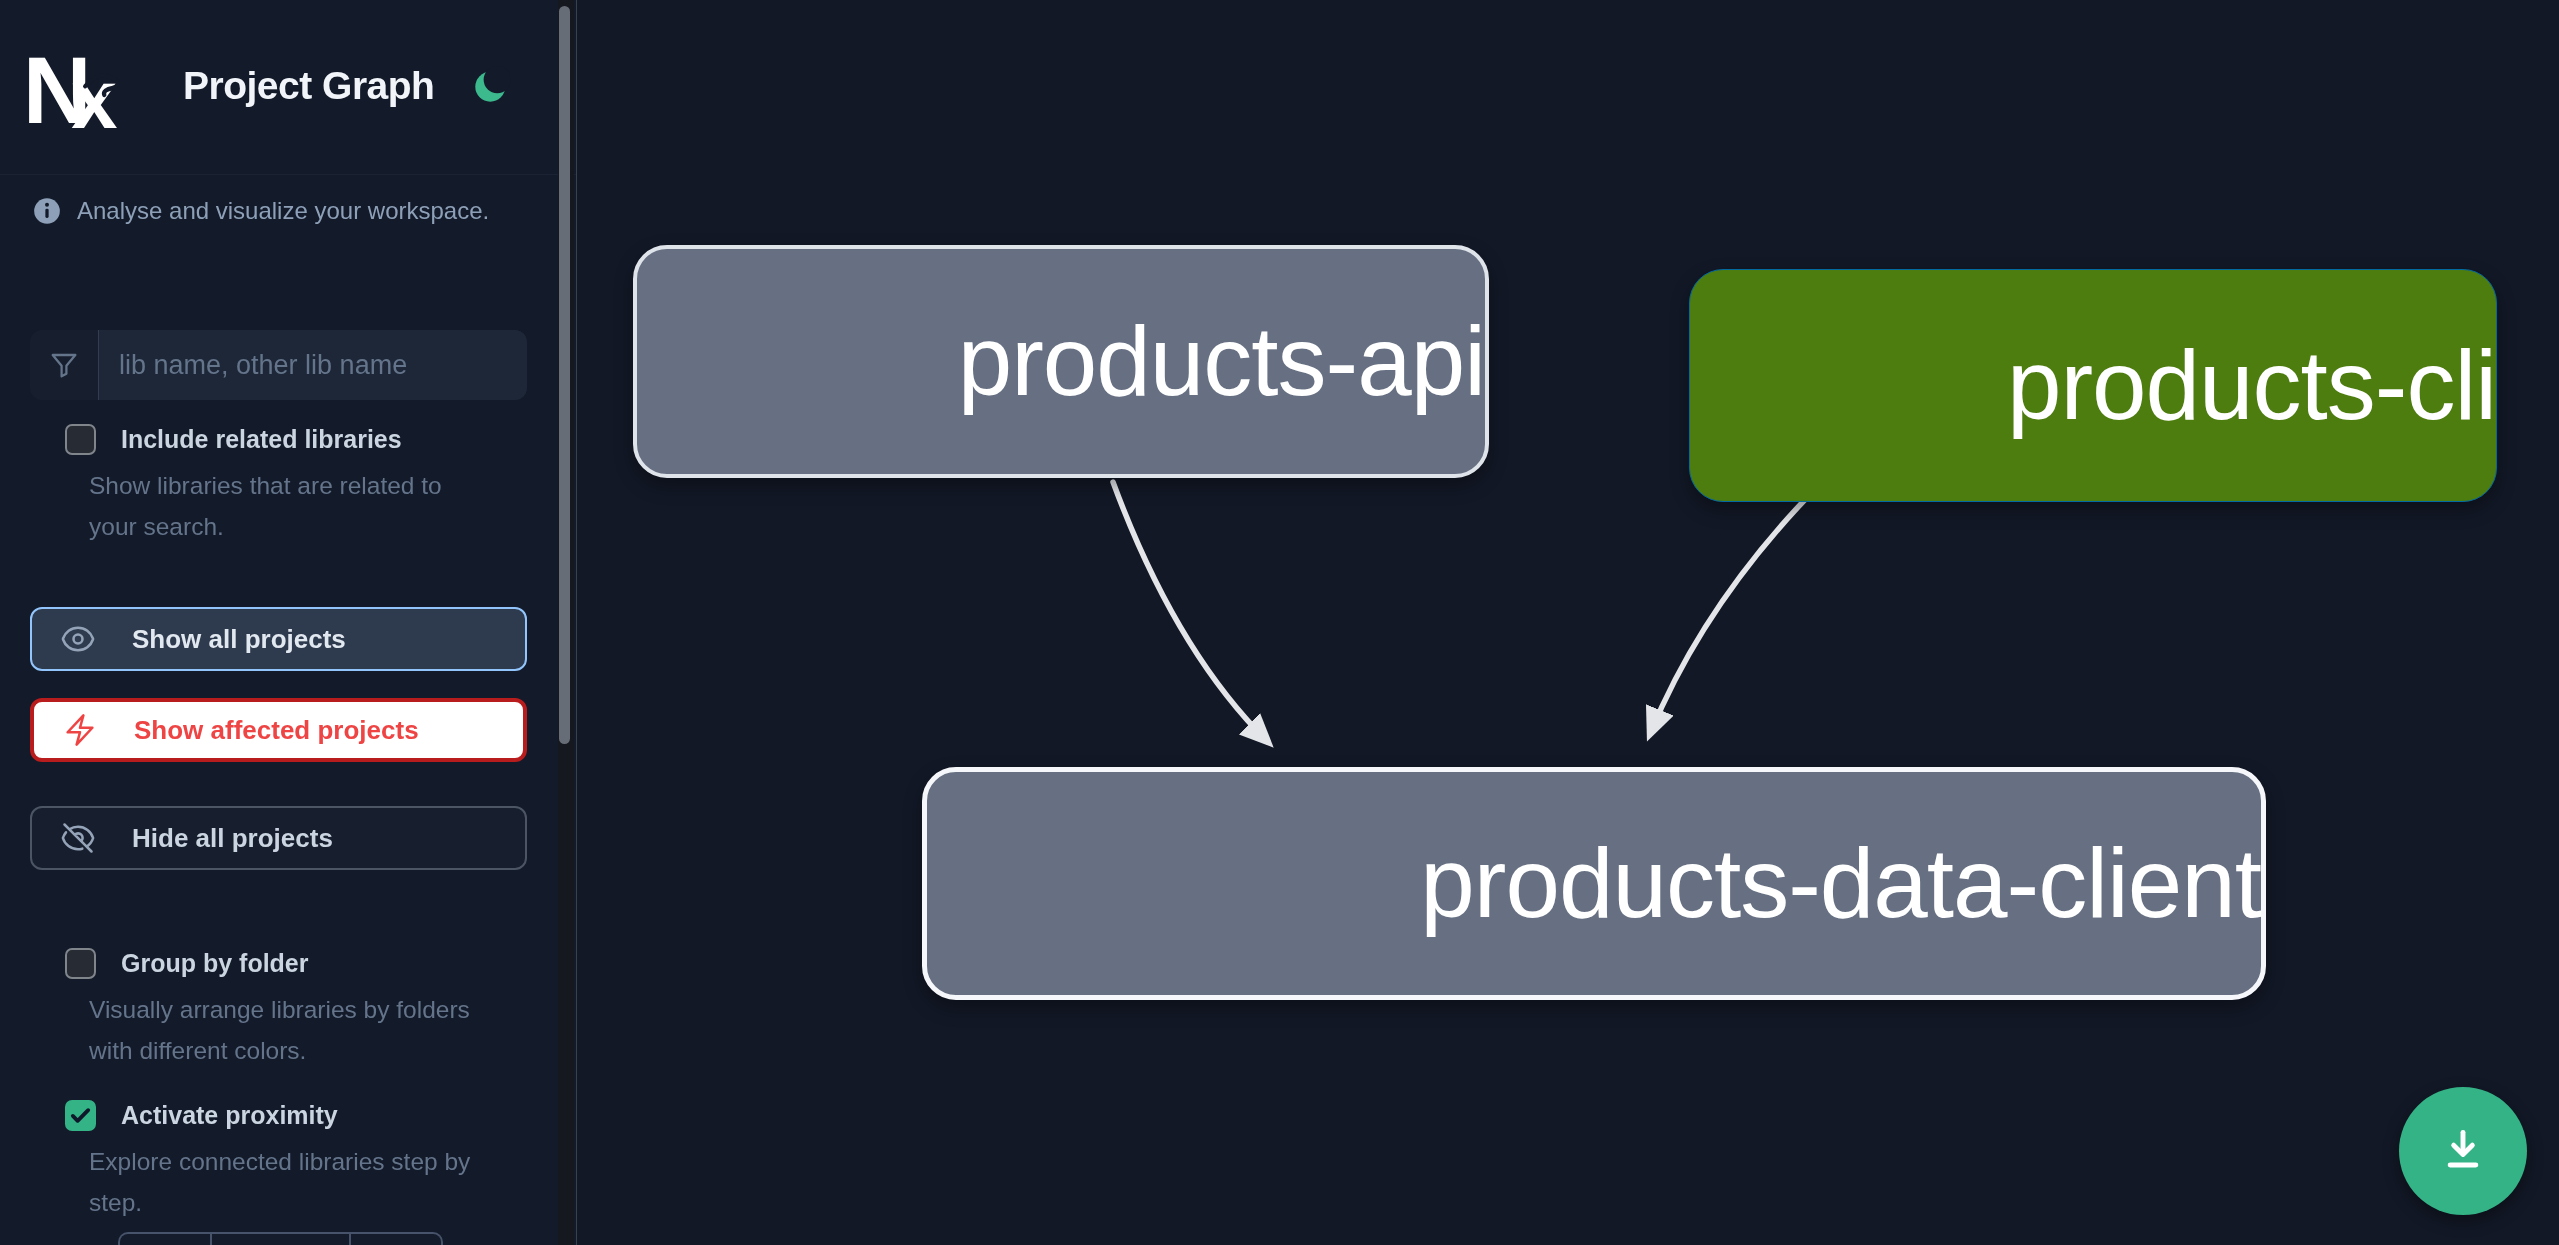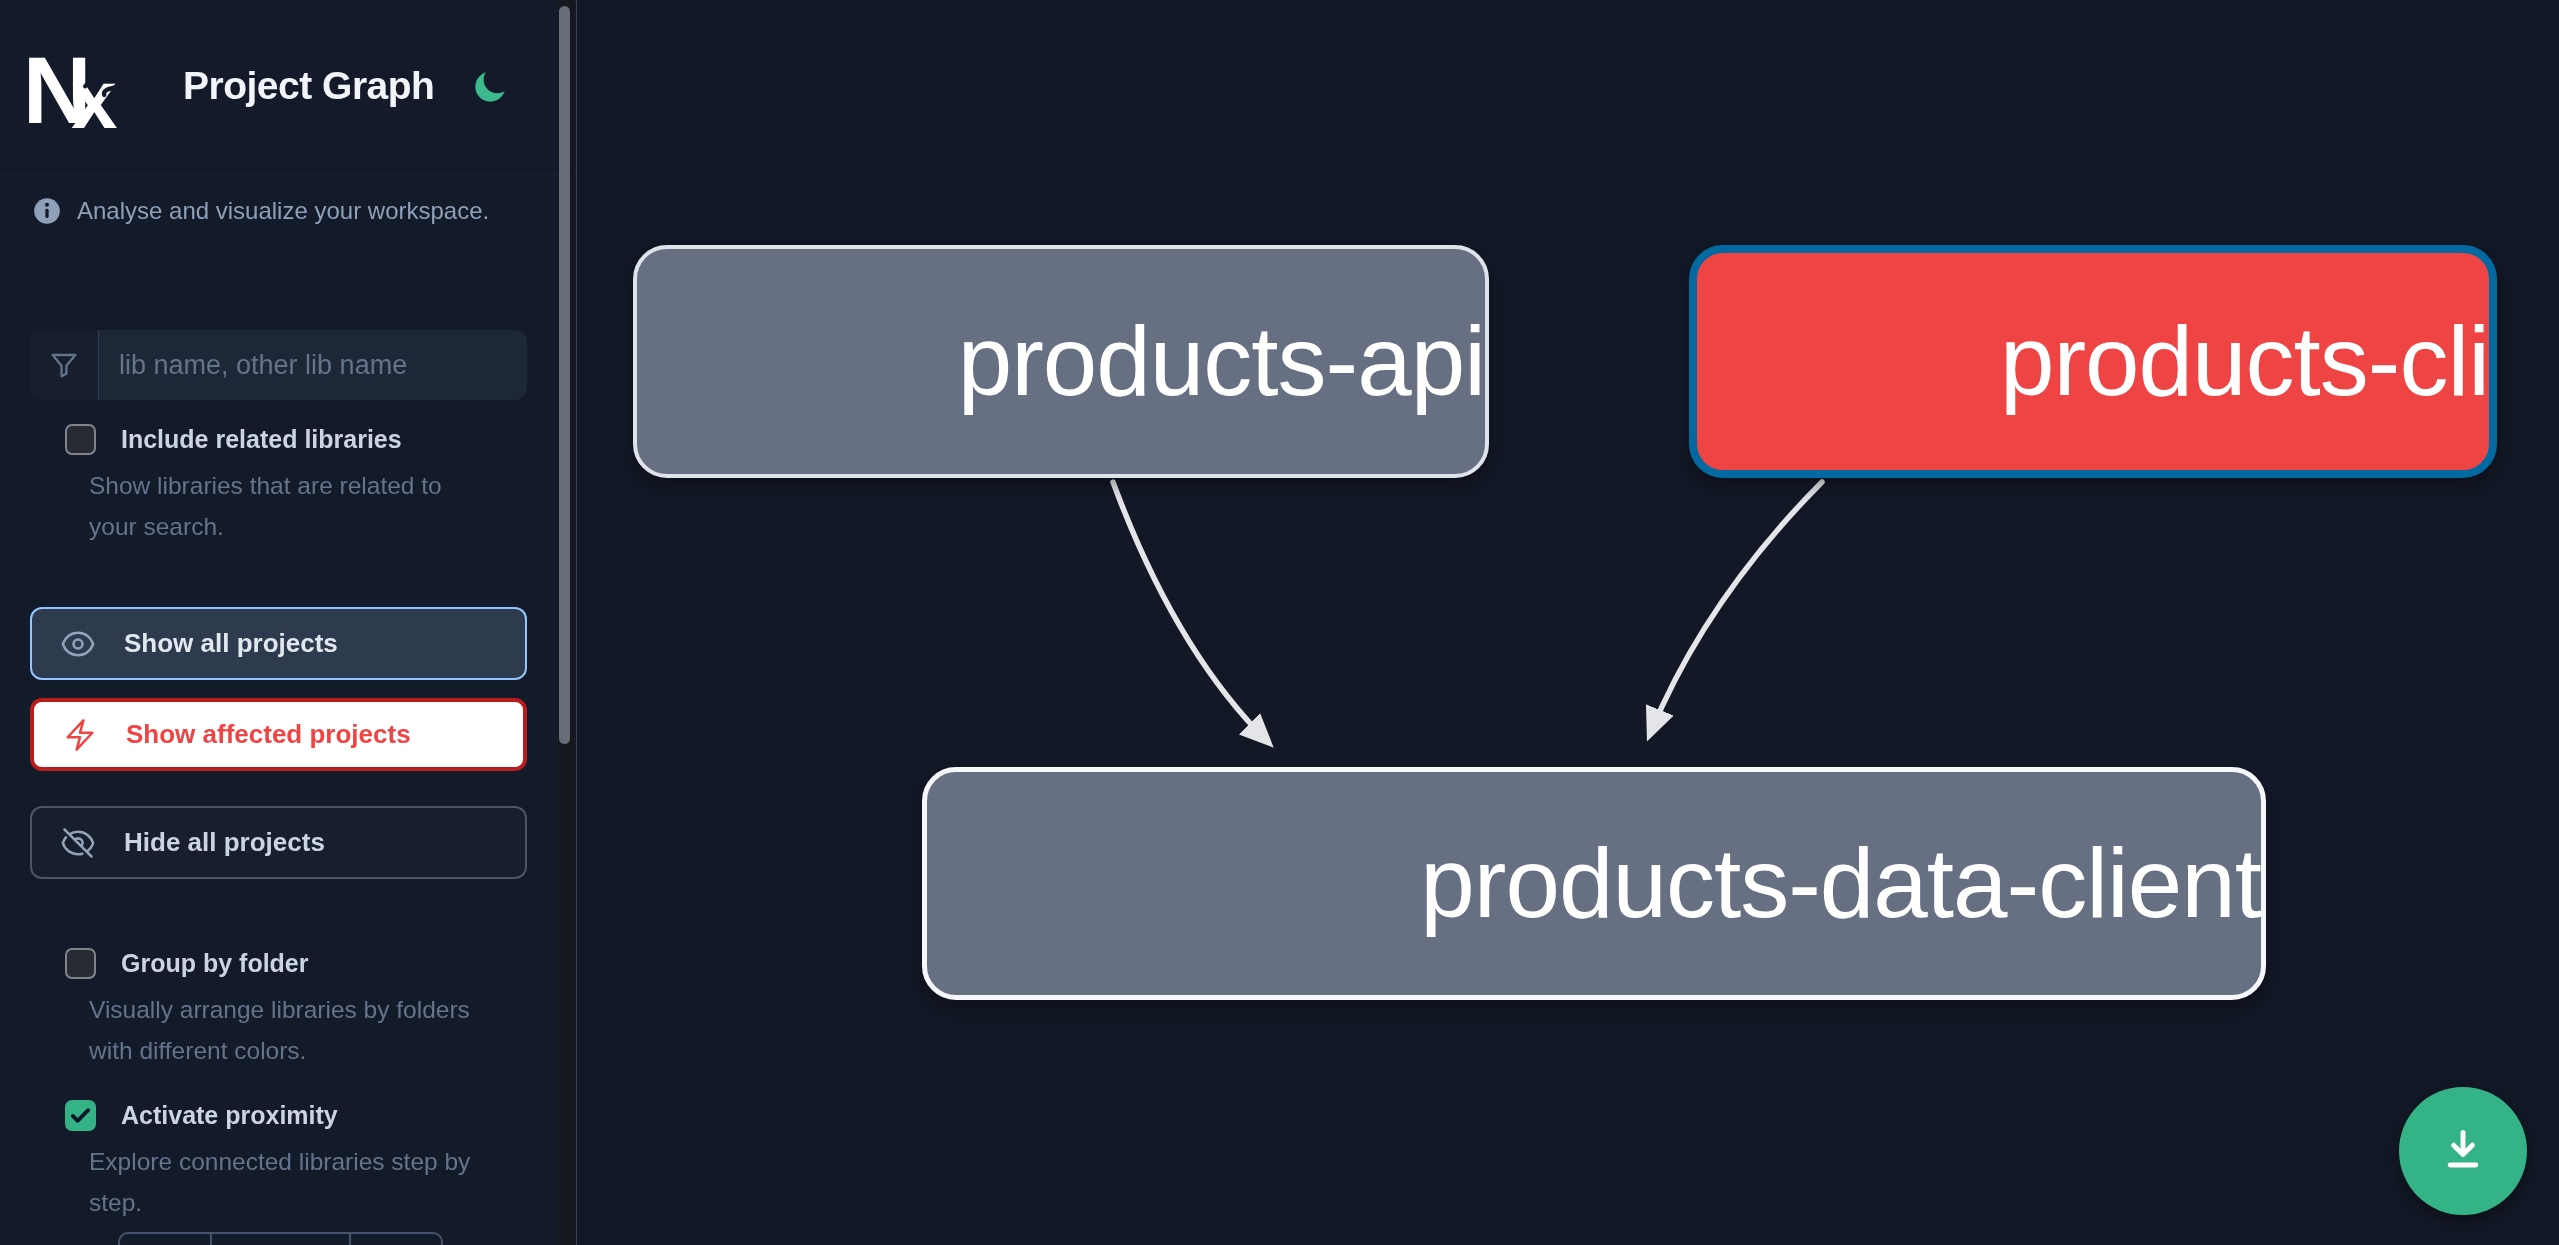--- a/index.html
+++ b/index.html
@@ -50,22 +50,22 @@
     display:flex; align-items:center; justify-content:center;
   }
   .checkbox svg { display:none; width:23px; height:23px; }
   .checkbox.checked { background:#34b386; border-color:#34b386; }
   .checkbox.checked svg { display:block; }
   .toggle-label { font-size:25px; font-weight:700; color:#cbd5e1; }
   .toggle-desc { margin-left:56px; margin-top:10px; width:398px;
     font-size:24.5px; line-height:41px; color:#64748b; }
 
   .action-btn {
-    position:absolute; left:30px; width:497px; height:73px;
-    border-radius:12px; display:flex; align-items:center; gap:28px;
+    position:absolute; left:30px; width:497px; height:64px;
+    border-radius:12px; display:flex; align-items:center; gap:36px;
     padding-left:28px; font-size:26px; font-weight:700; cursor:pointer;
     font-family:"Liberation Sans", sans-serif;
   }
   .action-btn svg { width:36px; height:36px; flex:none; }
   .btn-show-all { background:#2e3b4e; border:2px solid #93c5fd; color:#e2e8f0; }
   .btn-affected { background:#ffffff; border:4px solid #b91c1c; color:#ef4444; }
   .btn-hide-all { background:#171f2e; border:2px solid #4b5563; color:#cbd5e1; }
   .icon-muted { color:#94a3b8; }
 
   .segmented {
@@ -87,21 +87,21 @@
   .canvas { position:absolute; left:578px; top:0; right:0; bottom:0; background:#121826; }
   .edges { position:absolute; inset:0; width:100%; height:100%; }
 
   .node {
     position:absolute; display:flex; align-items:center; justify-content:flex-end;
     border-radius:34px; color:#ffffff; cursor:pointer;
     font-size:98px; letter-spacing:-1px;
     box-shadow:0 8px 18px rgba(0,0,0,.35);
   }
   .node-normal { background:#667082; border:4px solid #dfe3ea; }
-  .node-affected { background:#ef4444; border:8px solid #0369a1; }
+  .node-affected { background:#4d7c0f; border:1px solid #0369a1;margin-top:24px; }
   .node-focus { border:5px solid #f6f7fa; }
   #node-products-api { left:55px; top:245px; width:856px; height:233px; }
   #node-products-cli { left:1111px; top:245px; width:808px; height:233px; }
   #node-products-data-client { left:344px; top:767px; width:1344px; height:233px; }
 
   .fab {
     position:absolute; left:1821px; top:1087px; width:128px; height:128px;
     border-radius:50%; background:#34b386; border:none; cursor:pointer;
     display:flex; align-items:center; justify-content:center;
     box-shadow:0 6px 16px rgba(0,0,0,.4);

